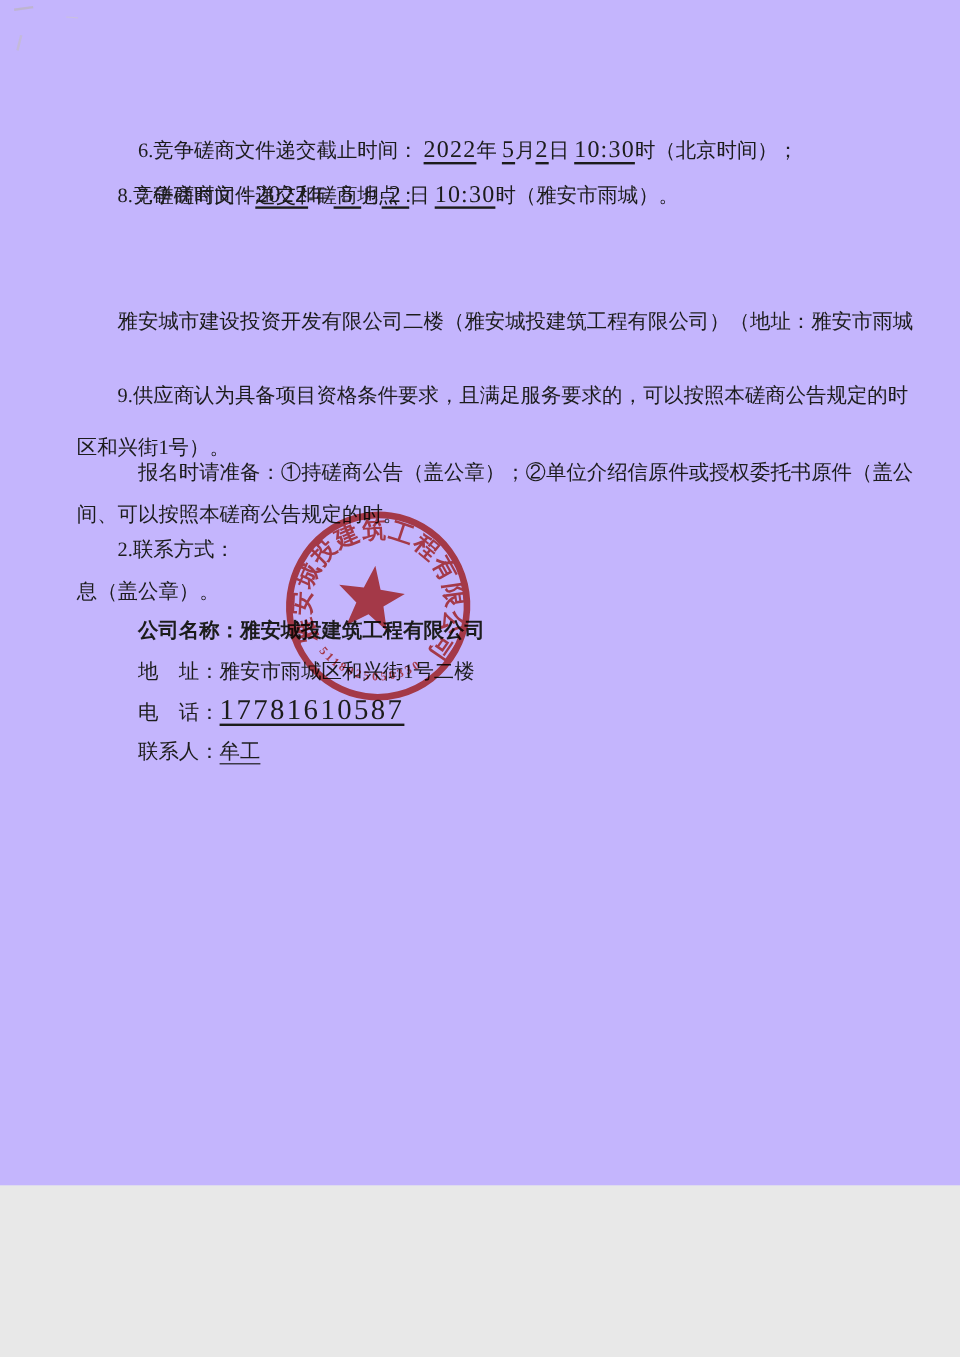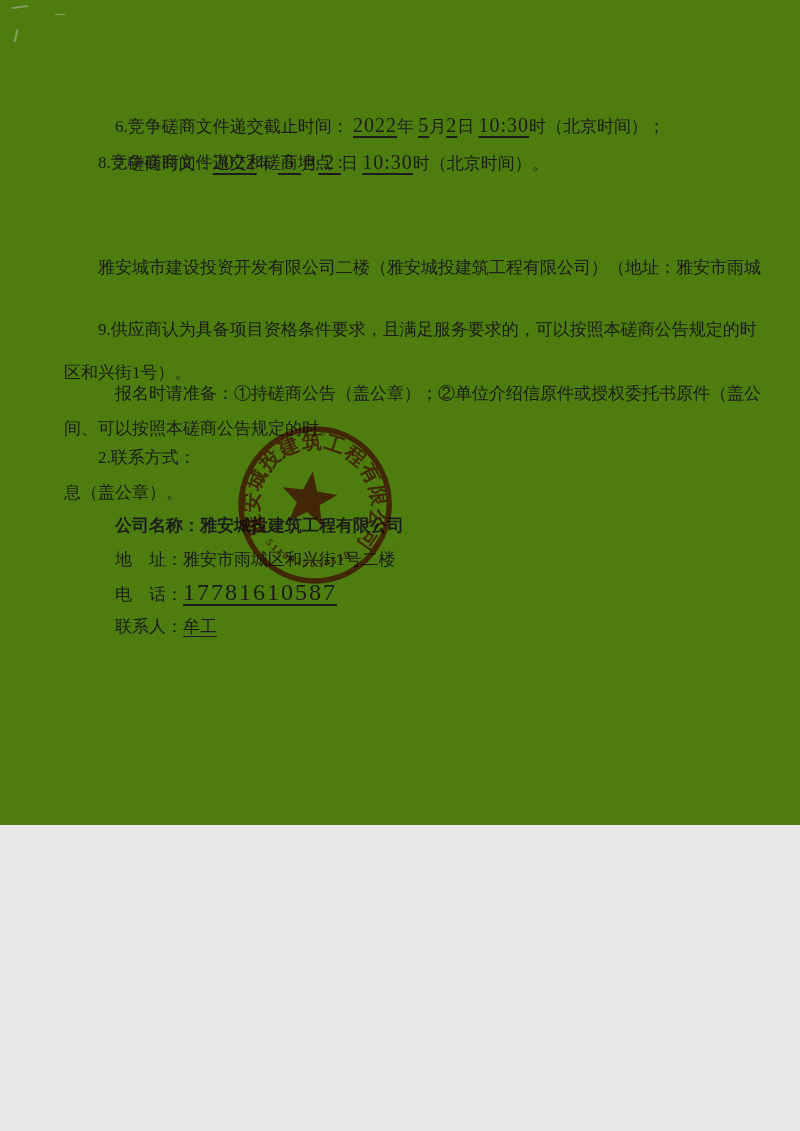--- a/index.html
+++ b/index.html
@@ -1,21 +1,21 @@
 <!DOCTYPE html>
 <html><head>
 <meta charset="utf-8">
 <style>
   html,body{margin:0;padding:0;}
   body{background:#e8e8e8;}
   .page{
     position:relative;
-    width:800px;height:825px;
+    width:800px;height:988px;
     margin:0 auto;
-    background:#4d7c0f;
+    background:#c4b5fd;
     overflow:hidden;
     font-family:"Liberation Serif","DejaVu Serif",serif;
     color:#1c1c1c;
   }
   .line, .pline{
     position:absolute;
     left:64px;
     white-space:pre;
     font-size:17px;
     line-height:35px;
@@ -91,21 +91,21 @@
 
   <div class="artifact a1"></div>
   <div class="artifact a2"></div>
   <div class="artifact a3"></div>
 
   <div class="line" style="top:73px;">
     <span>　　6.竞争磋商文件递交截止时间： </span><span class="u num">2022</span><span>年 </span><span class="u num">5</span><span>月</span><span class="u num">2</span><span>日 </span><span class="u num">10:30</span><span>时（北京时间）；</span>
   </div>
 
   <div class="line" style="top:110px;">
-    <span>　　7.磋商时间：</span><span class="u num">2022</span><span>年 </span><span class="u num"> 5 </span><span>月</span><span class="u num"> 2 </span><span>日 </span><span class="u num">10:30</span><span>时（北京时间）。</span>
+    <span>　　7.磋商时间：</span><span class="u num">2022</span><span>年 </span><span class="u num"> 5 </span><span>月</span><span class="u num"> 2 </span><span>日 </span><span class="u num">10:30</span><span>时（雅安市雨城）。</span>
   </div>
 
   <div class="line" style="top:145px;">　　8.竞争磋商文件递交和磋商地点：</div>
 
   <div class="block" style="top:180px;">
     <div>　　雅安城市建设投资开发有限公司二楼（雅安城投建筑工程有限公司）（地址：雅安市雨城</div>
     <div>区和兴街1号）。</div>
   </div>
 
   <div class="block tight" style="top:247px;">

